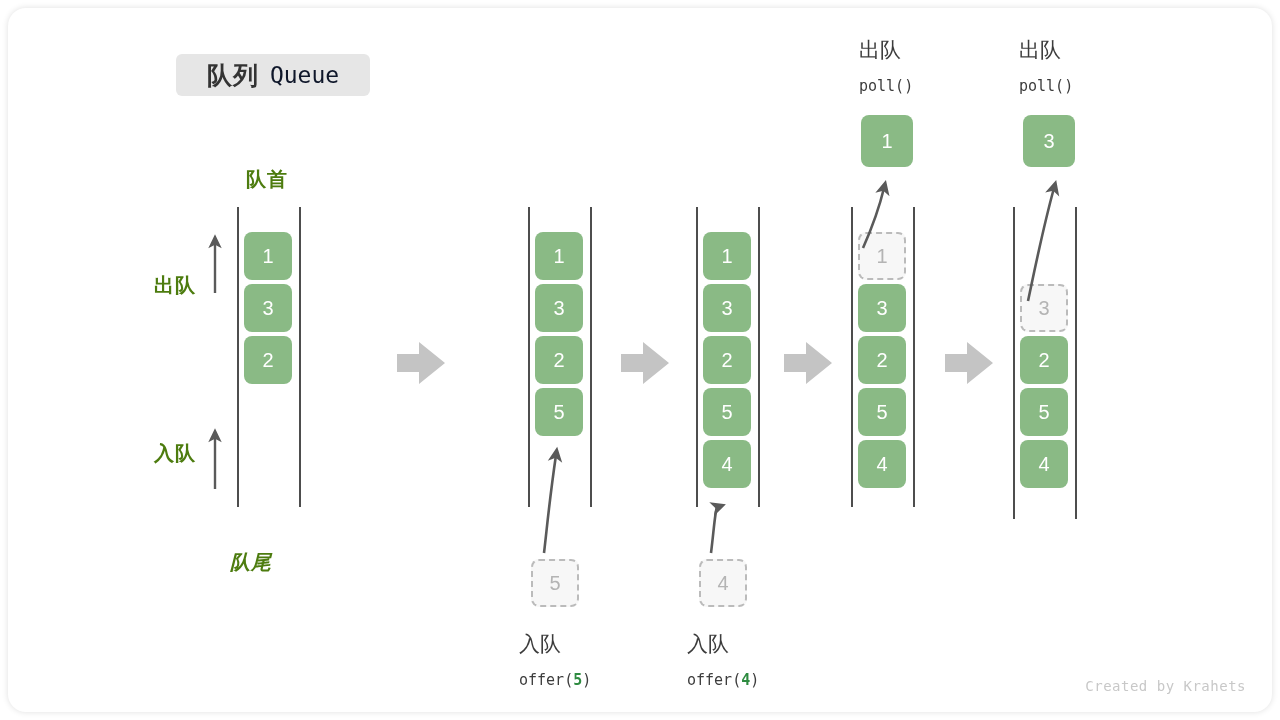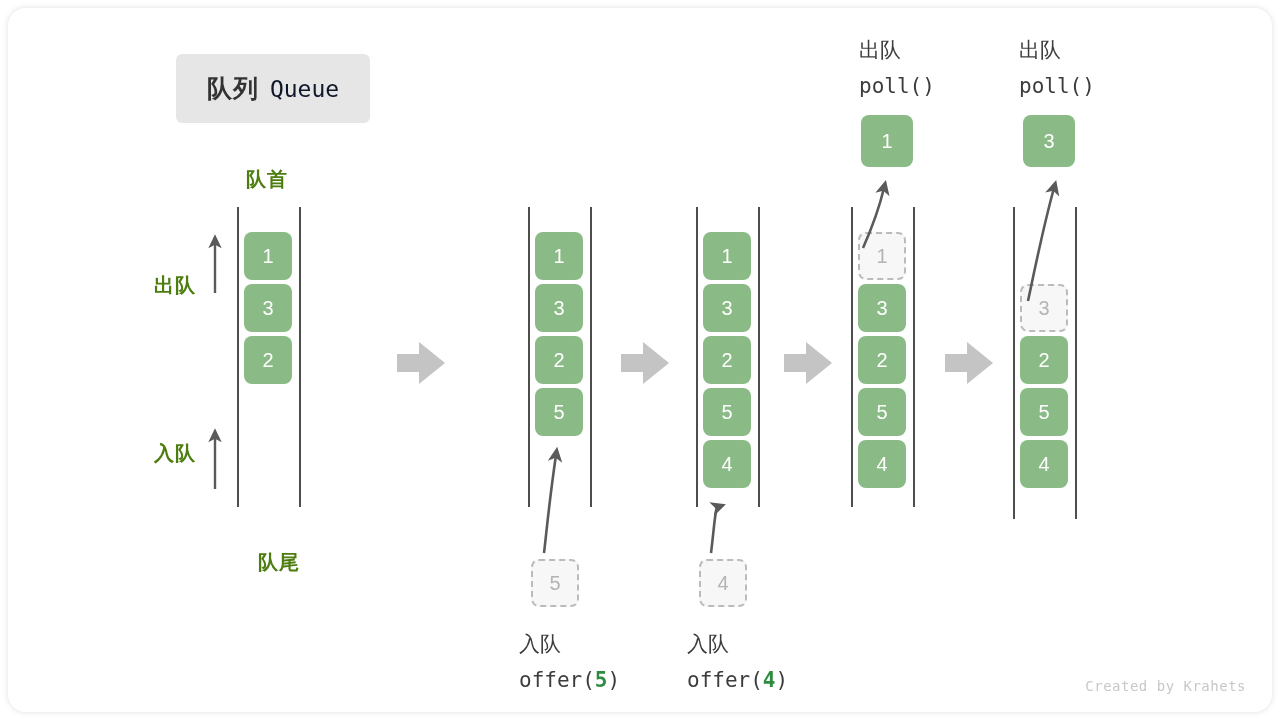--- a/index.html
+++ b/index.html
@@ -22,21 +22,21 @@
     background: #ffffff;
     border-radius: 18px;
     box-shadow: 0 0 6px rgba(0,0,0,0.13);
     overflow: hidden;
   }
   .abs { position: absolute; }
 
   
   #title-badge {
     left: 168px; top: 46px;
-    width: 194px; height: 69px;
+    width: 194px; height: 42px;
     background: #e6e6e6;
     border-radius: 6px;
     display: flex;
     align-items: center;
     justify-content: center;
     gap: 11px;
   }
   #title-badge .cn {
     font-size: 25px;
     font-weight: bold;
@@ -58,21 +58,21 @@
     white-space: nowrap;
   }
   .op-label {
     font-size: 21px;
     color: #3c3c3c;
     white-space: nowrap;
     line-height: 36px;
   }
   .op-label .mono {
     font-family: "DejaVu Sans Mono", "Liberation Mono", monospace;
-    font-size: 21px;
+    font-size: 15px;
   }
   .op-label .val {
     color: #2e8b40;
     font-weight: bold;
   }
 
   
   .rail {
     width: 1.6px;
     background: #4d4d4d;
@@ -123,21 +123,21 @@
     <span class="cn">队列</span>
     <span class="en">Queue</span>
   </div>
 
   <div class="abs cn-label" style="left:238px; top:158px;">队首</div>
 
   <div class="abs cn-label" style="left:146px; top:264px;">出队</div>
 
   <div class="abs cn-label" style="left:146px; top:432px;">入队</div>
 
-  <div class="abs cn-label" style="left:250px; top:541px;">队尾</div>
+  <div class="abs cn-label" style="left:222px; top:541px;font-style:italic;">队尾</div>
 
   <div class="abs" id="col0" style="left:229px; top:199px;">
     <div class="abs rail" style="left:0px; top:0px; height:300px;"></div>
     <div class="abs rail" style="left:62px; top:0px; height:300px;"></div>
     <div class="abs cell" style="left:7px; top:25px;">1</div>
     <div class="abs cell" style="left:7px; top:77px;">3</div>
     <div class="abs cell" style="left:7px; top:129px;">2</div>
   </div>
 
   <div class="abs" id="col1" style="left:520px; top:199px;">

